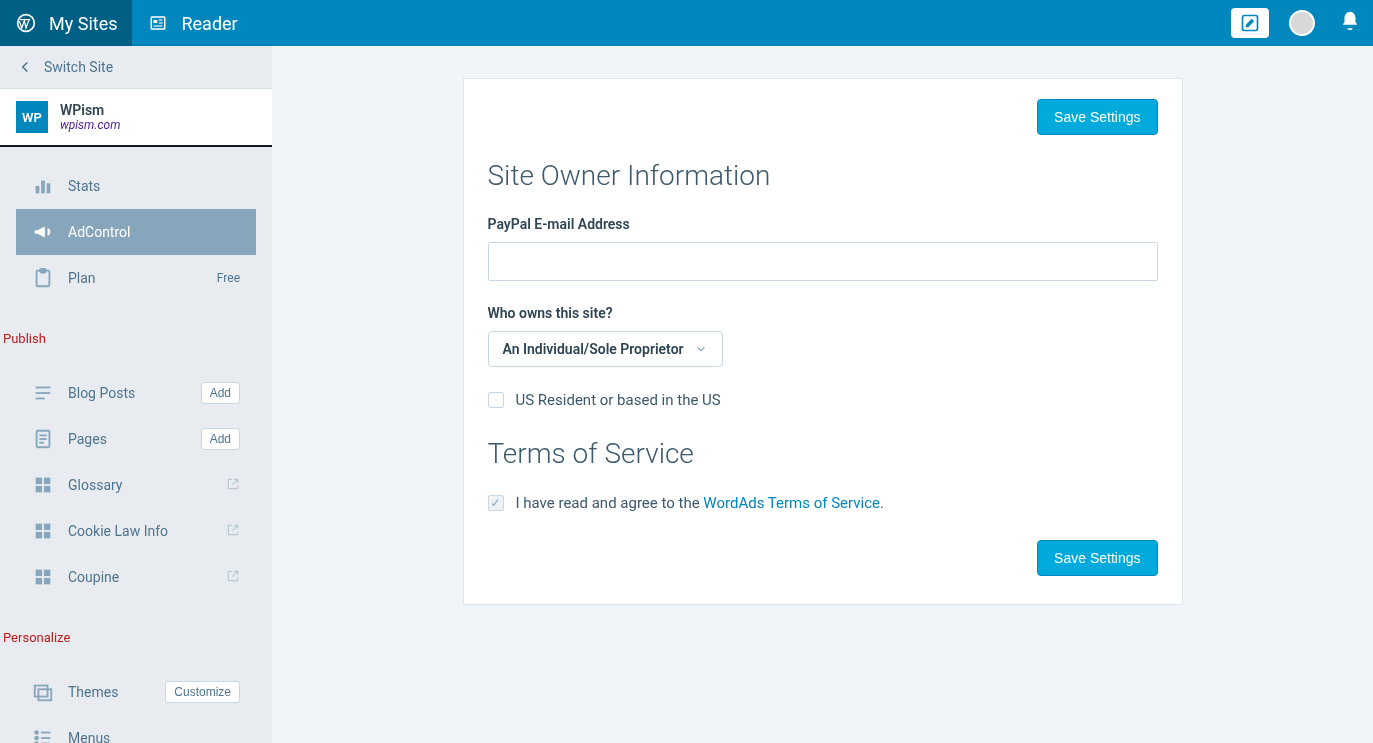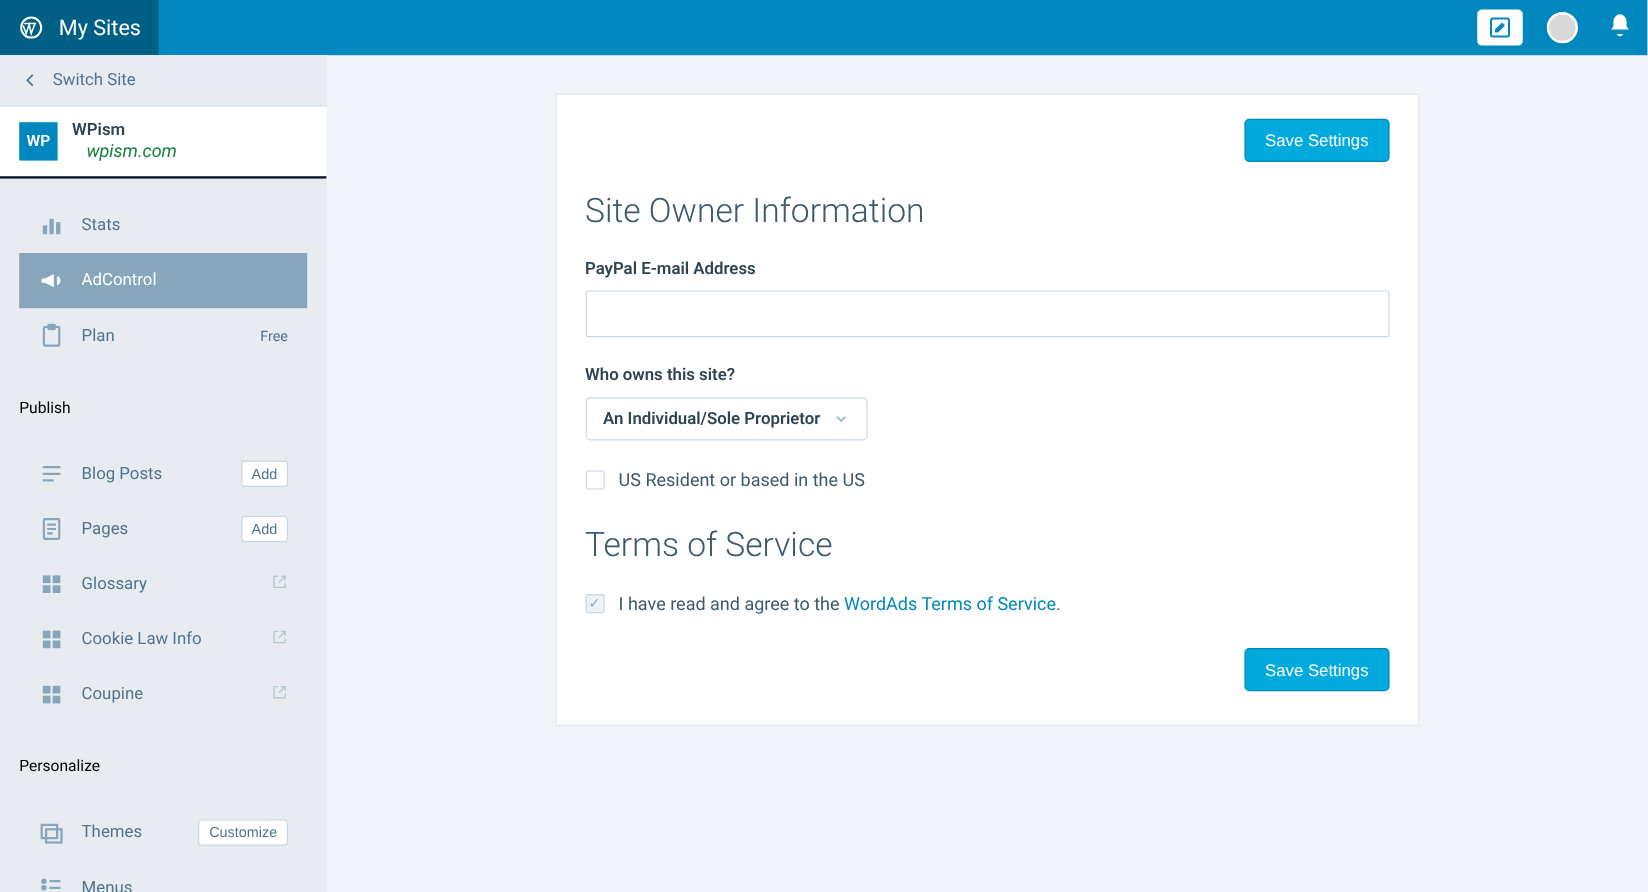--- a/index.html
+++ b/index.html
@@ -11,30 +11,30 @@
 .masterbar-spacer { flex: 1; }
 .masterbar-write { background: #fff; color: #0087be; border-radius: 4px; width: 38px; height: 30px; display: flex; align-items: center; justify-content: center; margin: 0 8px; }
 .masterbar-avatar { width: 26px; height: 26px; border-radius: 50%; background: #d8d8d8; margin: 0 12px; border: 2px solid #fff;}
 
 .layout { display: flex; height: calc(100vh - 46px); border-radius: 23px; }
 .sidebar { width: 272px; background: #e8ecf0; overflow-y: auto; font-size: 14px; color: #4f748e; display: flex; flex-direction: column; }
 .sidebar-switch { display: flex; align-items: center; gap: 10px; padding: 12px 16px; border-bottom: 1px solid #d3dde4; cursor: pointer; }
 .sidebar-site { background: #fff; padding: 12px 16px; display: flex; gap: 12px; align-items: center; border-bottom: 2px solid #0f172a;}
 .site-icon { width: 32px; height: 32px; background: #0087be; color: #fff; display: flex; align-items: center; justify-content: center; font-size: 13px; font-weight: 600; }
 .site-title { font-weight: 600; color: #2e4453; font-size: 14px; }
-.site-domain { font-size: 15px; color: #15803d; font-style: italic; margin-left: 12px; }
+.site-domain { font-size: 12px; color: #4c1d95; font-style: italic; }
 
 .sidebar-menu { padding: 16px; }
 .menu-item { display: flex; align-items: center; gap: 14px; padding: 12px 16px; cursor: pointer; color: #4f748e; }
 .menu-item.selected { background: #87a6bc; color: #fff; justify-content: flex-end; }
 .menu-item-icon { width: 22px; height: 22px; display: flex; align-items: center; justify-content: center; flex-shrink: 0; }
 .menu-item-label { flex: 1; }
 .menu-item-extra { font-size: 12px; }
 .menu-item-btn { font-size: 12px; border: 1px solid #c8d7e1; border-radius: 3px; padding: 3px 8px; background: #fff; color: #4f748e; cursor: pointer; }
-.menu-heading { padding: 14px 16px 8px; font-size: 13px; color: #000000; }
+.menu-heading { padding: 14px 3px 8px; font-size: 13px; color: #b91c1c; }
 
 .main { flex: 1; padding: 32px; overflow-y: auto; display: flex; justify-content: center; }
 .content { width: 720px; max-width: 100%; }
 
 .card { background: #fff; border: 1px solid #e0e5e9; }
 .tabcard { margin-bottom: 16px; display: flex; padding: 0 14px;}
 .tab { padding: 15px 14px; cursor: pointer; font-size: 15px; color: #2e4453; }
 .tab.inactive { color: #0087be; }
 .tab.active { border-bottom: 2px solid #2e4453; }
 
@@ -61,20 +61,32 @@
 <div class="masterbar">
   <div class="masterbar-item active">
     <span class="menu-item-icon">
       <svg viewBox="0 0 24 24" width="20" height="20" fill="#fff">
           <circle cx="12" cy="12" r="10" fill="none" stroke="#fff" stroke-width="2"></circle>
           <path d="M4 10l3 8 3-9 2 9 3-8 1-2H5" fill="none" stroke="#fff" stroke-width="1.5"></path>
         </svg>
     </span>
     <span>My Sites</span>
   </div>
+  <div class="masterbar-item">
+    <span class="menu-item-icon">
+      <svg viewBox="0 0 24 24" width="18" height="18" fill="#fff">
+          <rect x="3" y="4" width="18" height="16" rx="1" fill="none" stroke="#fff" stroke-width="2"></rect>
+          <rect x="6" y="8" width="5" height="4" fill="#fff"></rect>
+          <line x1="13" y1="8" x2="18" y2="8" stroke="#fff" stroke-width="1.5"></line>
+          <line x1="13" y1="12" x2="18" y2="12" stroke="#fff" stroke-width="1.5"></line>
+          <line x1="6" y1="16" x2="18" y2="16" stroke="#fff" stroke-width="1.5"></line>
+        </svg>
+    </span>
+    <span>Reader</span>
+  </div>
   <div class="masterbar-spacer"></div>
   <div class="masterbar-write">
     <svg viewBox="0 0 24 24" width="20" height="20" stroke="#0087be" fill="none" stroke-width="2">
         <rect x="3" y="3" width="18" height="18" rx="2"></rect>
         <path d="M14 7l3 3-7 7H7v-3z" fill="#0087be" stroke="none"></path>
       </svg>
   </div>
   <div class="masterbar-avatar"></div>
   <div style="padding:0 12px;">
     <svg viewBox="0 0 24 24" width="22" height="22" fill="#fff">

